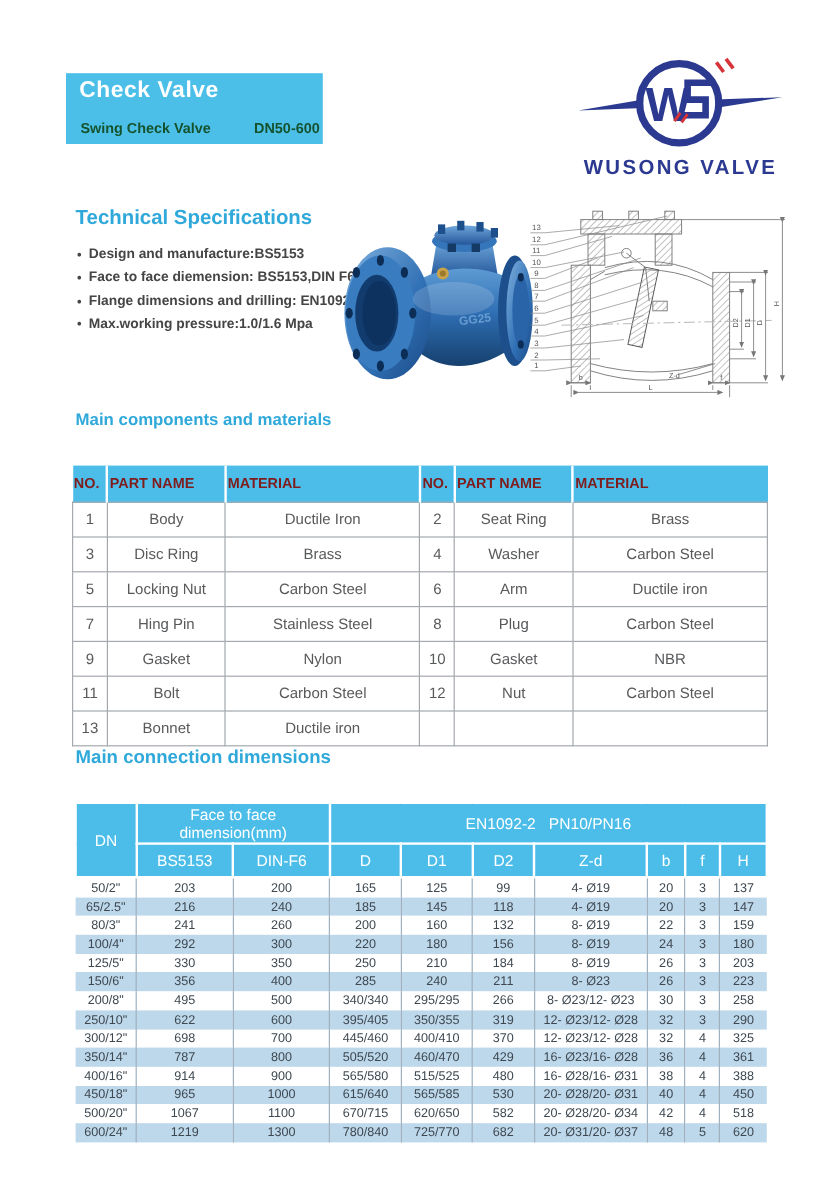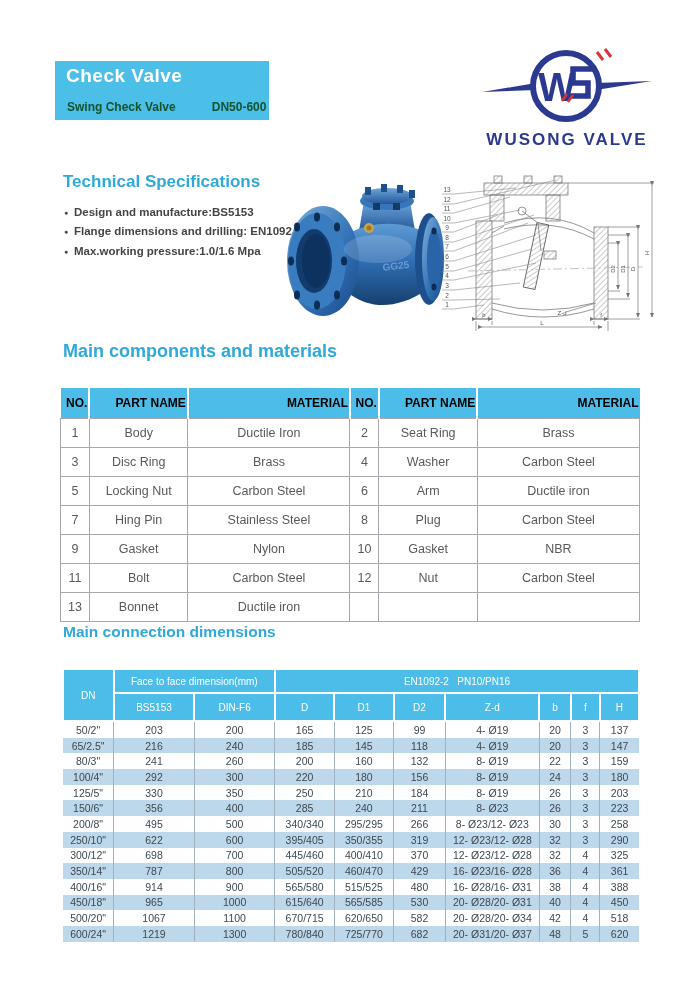--- a/index.html
+++ b/index.html
@@ -11,46 +11,46 @@
   .band .title{position:absolute;left:11px;top:4px;font-size:19px;font-weight:bold;color:#ffffff;letter-spacing:.5px;}
   .band .subrow{position:absolute;left:12px;bottom:6px;display:flex;gap:36px;
         font-size:12px;font-weight:bold;color:#14532d;}
 
   
   .logo{position:absolute;left:476px;top:40px;width:182px;height:114px;}
 
   
   .h-cyan{position:absolute;color:#2fa8da;font-weight:600;margin:0;}
   #h-tech{left:63px;top:172px;font-size:17px;}
-  #h-comp{left:63px;top:341px;font-size:18px;}
+  #h-comp{left:63px;top:341px;font-size:14px;}
   #h-dims{left:63px;top:623px;font-size:15.5px;}
 
   
   .specs{position:absolute;left:64px;top:203px;margin:0;padding:0;list-style:none;}
   .specs li{position:relative;height:19.4px;line-height:19.4px;padding-left:10px;
         font-size:11.5px;color:#454545;font-weight:700;white-space:pre;}
   .specs li::before{content:"●";position:absolute;left:0;top:0;font-size:7px;color:#454545;}
 
   
   .photo{position:absolute;left:283px;top:165px;width:172px;height:158px;}
   .drawing{position:absolute;left:438px;top:163px;width:224px;height:173px;}
 
   
   table{border-collapse:collapse;table-layout:fixed;}
   .components{position:absolute;left:60px;top:388px;width:580px;}
-  .components th{background:#4cbde9;color:#000000;font-size:12px;font-weight:600;
-        height:28px;border-right:2px solid #fff;text-align:right;}
+  .components th{background:#4cbde9;color:#7f1d1d;font-size:12px;font-weight:600;
+        height:28px;border-right:2px solid #fff;text-align:left;}
   .components th:last-child{border-right:none;}
   .components td{border:1px solid #a5a9ad;height:26px;text-align:center;
         font-size:12.5px;color:#58595b;}
 
   
   .dims{position:absolute;left:62px;top:668px;width:578px;}
   .dims th{background:#4cbde9;color:#fff;font-weight:400;text-align:center;
-        border:2px solid #fff;font-size:10px;}
+        border:2px solid #fff;font-size:13px;}
   .dims thead tr:first-child th{height:20px;}
   .dims thead tr:last-child th{height:24px;}
   .dims th.pre{white-space:pre;}
   .dims td{height:15.7px;text-align:center;font-size:10.5px;color:#3e4850;
         border-right:1px solid #9fb0bf;padding:0;}
   .dims tbody tr td:last-child{border-right:none;}
   .dims tbody tr:nth-child(even){background:#bdd7eb;}
 </style>
 </head>
 <body>
@@ -76,20 +76,21 @@
       <line x1="92" y1="62" x2="97" y2="55" stroke="#d63438" stroke-width="2.5"></line>
       <line x1="121" y1="12" x2="127" y2="20" stroke="#d63438" stroke-width="3"></line>
       <line x1="129" y1="9" x2="135" y2="17" stroke="#d63438" stroke-width="3"></line>
       <text x="91" y="105" text-anchor="middle" font-size="17" font-weight="bold" letter-spacing="2" fill="#2b3990" font-family="Liberation Sans, sans-serif">WUSONG VALVE</text>
     </svg>
   </div>
 
   <h2 class="h-cyan" id="h-tech">Technical Specifications</h2>
   <ul class="specs">
     <li>Design and manufacture:BS5153</li>
+    <li>Face to face diemension: BS5153,DIN F6</li>
     <li>Flange dimensions and drilling: EN1092-2</li>
     <li>Max.working pressure:1.0/1.6 Mpa</li>
   </ul>
 
   <div class="photo">
     <svg viewBox="0 0 172 158" width="172" height="158">
       <defs>
         <linearGradient id="gB" x1="0" y1="0" x2="0" y2="1">
           <stop offset="0" stop-color="#5e9bd4"></stop>
             <stop offset="0.45" stop-color="#2f6fb4"></stop>

